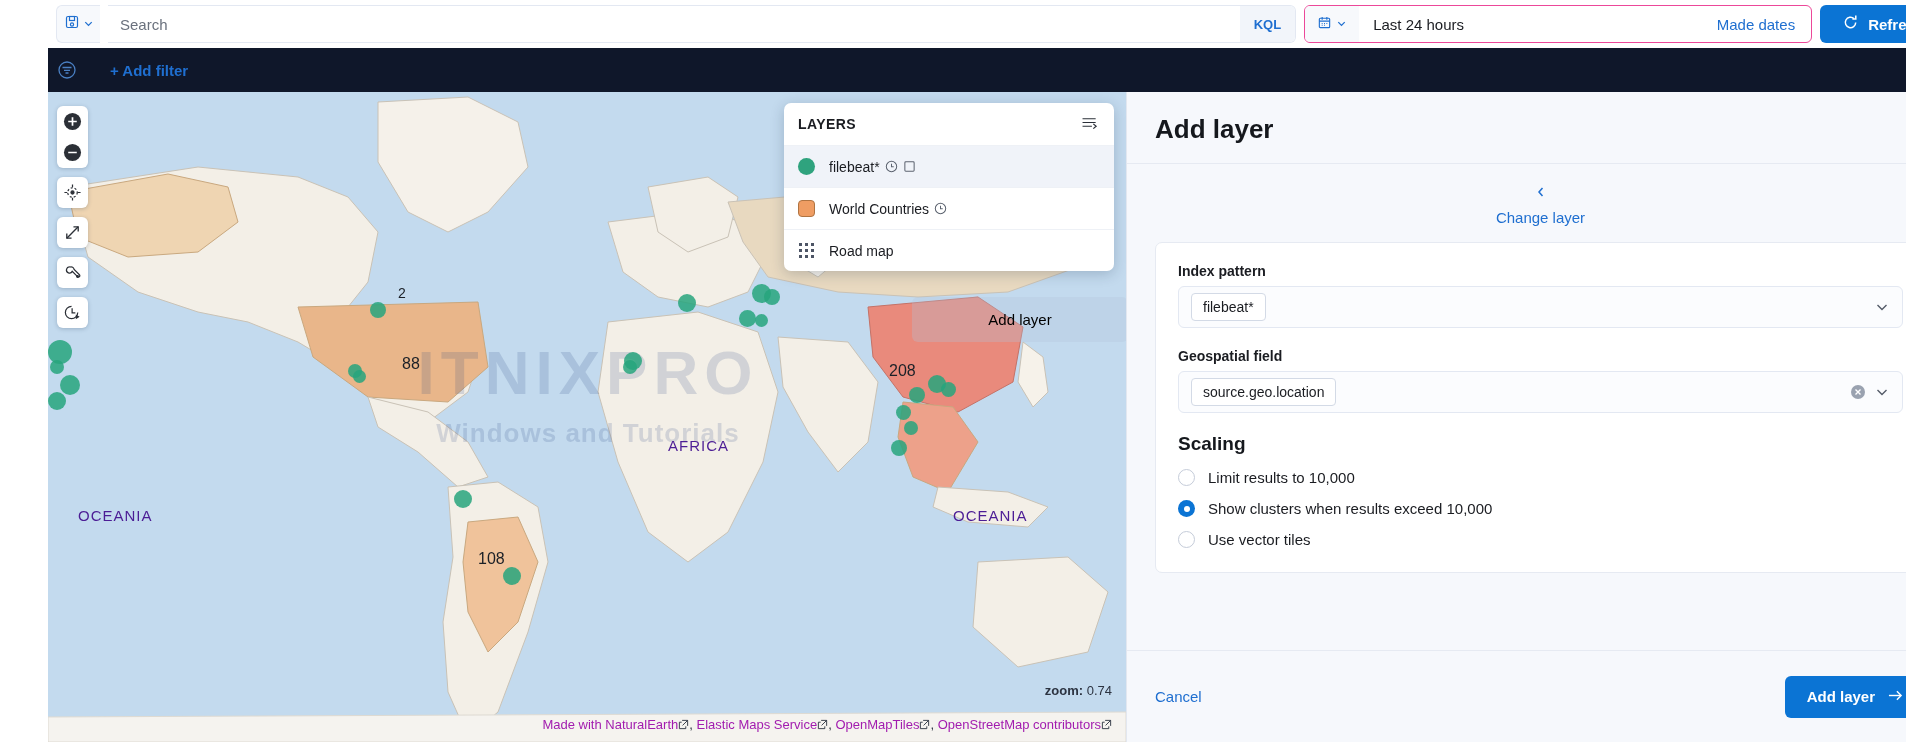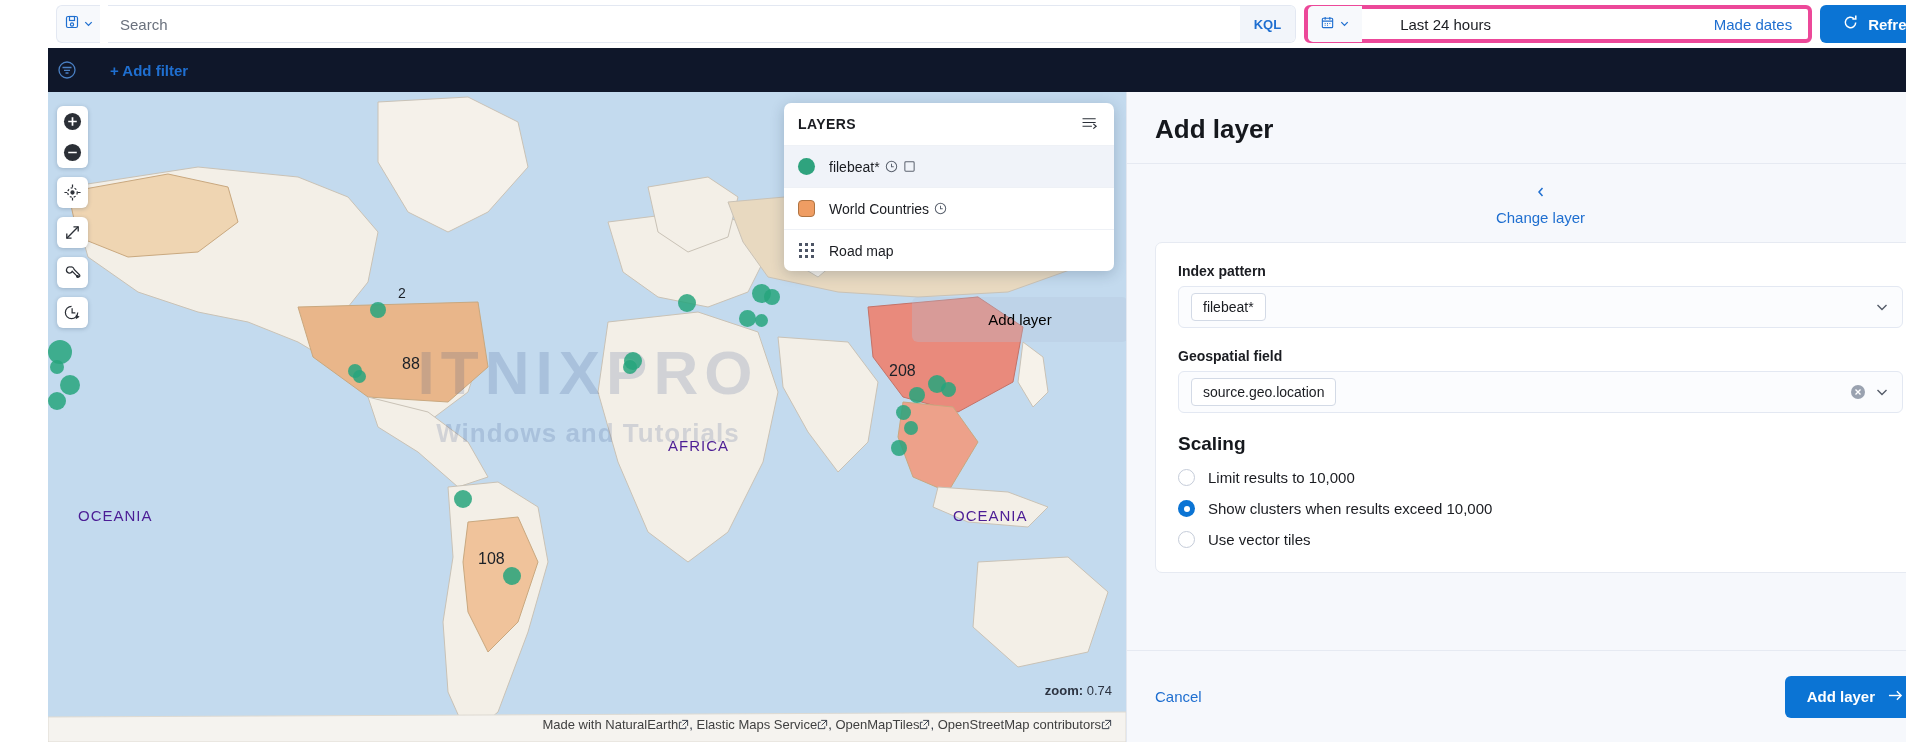--- a/index.html
+++ b/index.html
@@ -34,23 +34,22 @@
     font-family: "Liberation Sans", sans-serif;
   }
   .search-input::placeholder { color: #6a717d; }
   .kql-badge {
     font-size: 13px; font-weight: bold; color: #1f6fd0; padding: 0 14px;
     height: 36px; display: flex; align-items: center; background: #f2f5fa;
     border-radius: 0 5px 5px 0; cursor: pointer;
   }
   .date-picker {
     display: flex; align-items: center; height: 38px;
-    border: 4px solid #ec4899; border-radius: 6px; background: #fff;
+    border: 1px solid #ec4899; border-radius: 6px; background: #fff;
     min-width: 508px;
-    gap: 24px;
   }
   .date-icon-btn {
     width: 54px; height: 36px; background: #f7f9fc;
     border-radius: 5px 0 0 5px; display: flex; align-items: center;
     justify-content: center; gap: 4px; color: #1f6fd0; cursor: pointer;
   }
   .date-text { flex: 1; font-size: 15px; color: #1a1c21; padding-left: 14px; }
   .show-dates {
     font-size: 15px; color: #1f6fd0; padding-right: 16px; cursor: pointer;
   }
@@ -105,21 +104,21 @@
   }
   .zoom-label {
     position: absolute; right: 14px; bottom: 44px; font-size: 13px; color: #2c3341;
     z-index: 15;
   }
   .zoom-label b { font-weight: bold; }
   .attribution {
     position: absolute; right: 14px; bottom: 10px; font-size: 13px;
     color: #2c3341; z-index: 15; white-space: nowrap;
   }
-  .attribution a { color: #404040; text-decoration: none; }
+  .attribution a { color: #a21caf; text-decoration: none; }
   .ext { display: inline-block; width: 11px; height: 11px; position: relative; top: 1px; }
 
   .continent-label {
     position: absolute; font-size: 15px; font-weight: normal; color: #4c1d95;
     letter-spacing: 1px; z-index: 8; pointer-events: none;
   }
 
   .cluster {
     position: absolute; border-radius: 50%; background: rgba(39,164,124,0.85);
     z-index: 10;

